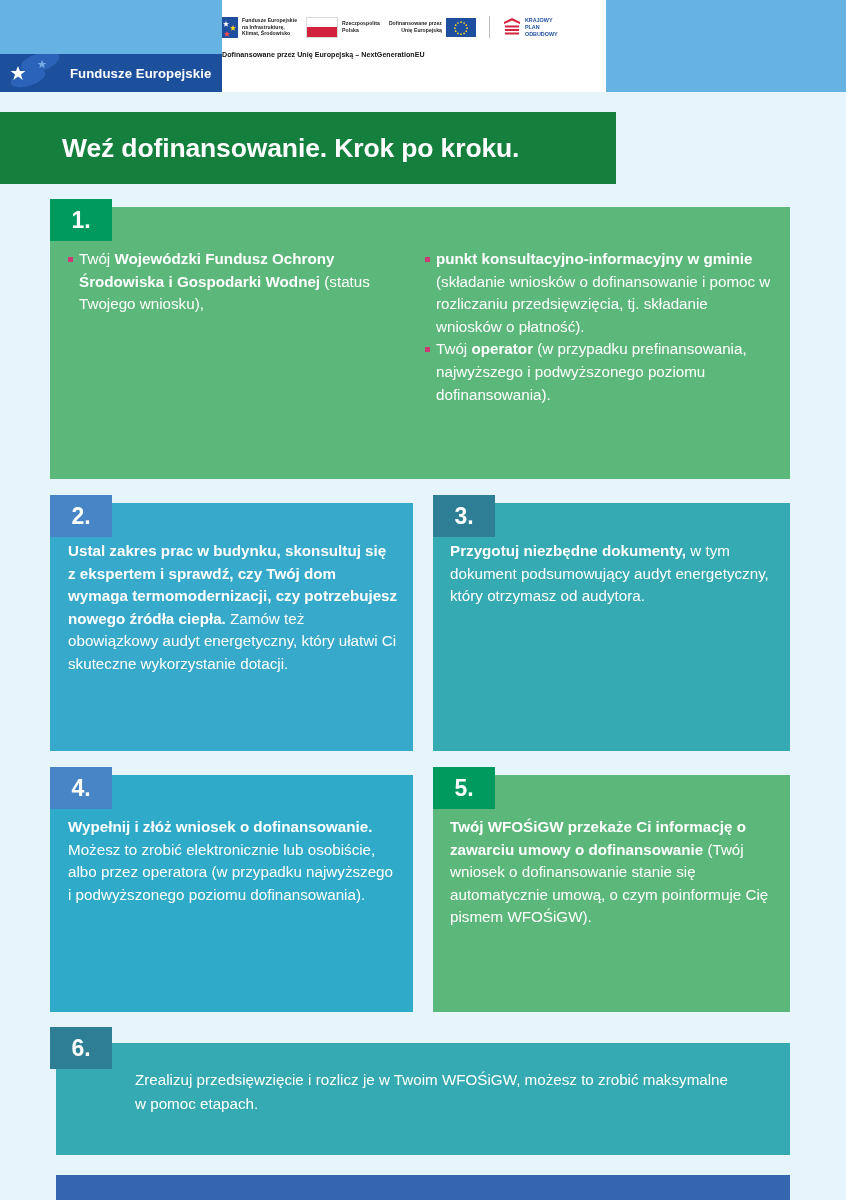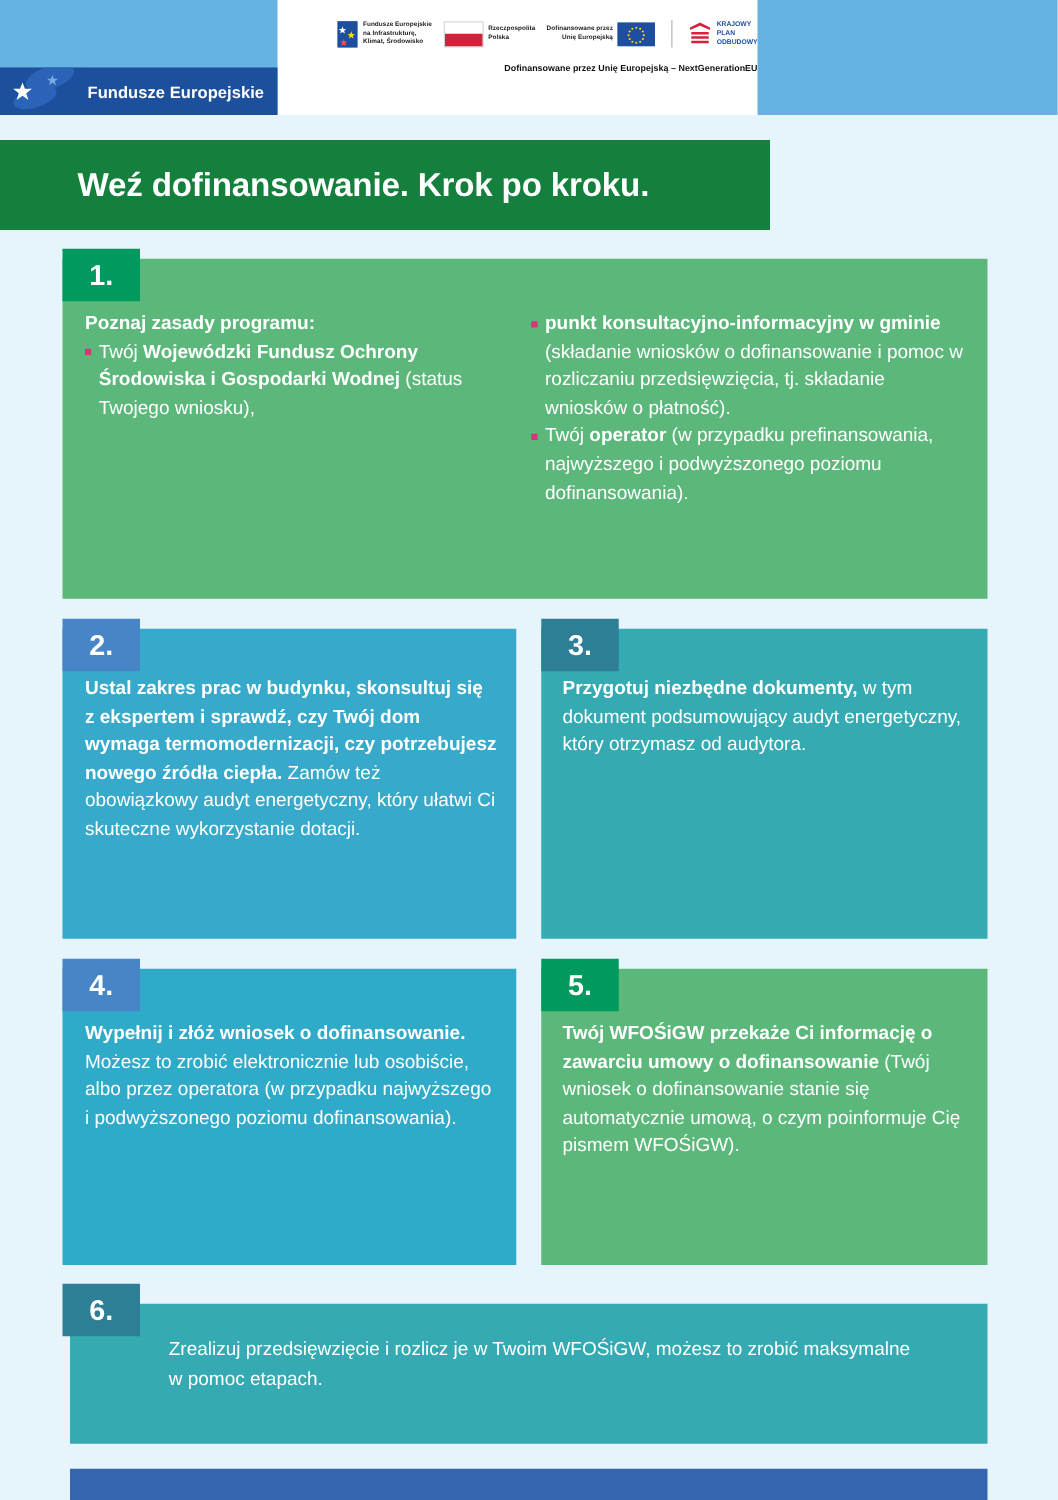--- a/index.html
+++ b/index.html
@@ -6,21 +6,21 @@
   body{
     width:846px;height:1200px;
     background:#e6f4fc;
     font-family:"Liberation Sans","DejaVu Sans",sans-serif;
     overflow:hidden;position:relative;
   }
 
   
   .topband{position:absolute;left:0;top:0;width:846px;height:92px;background:#65b2e3;}
   .logo-panel{position:absolute;left:222px;top:0;width:384px;height:92px;background:#ffffff;
-              display:flex;flex-direction:column;align-items:flex-end;justify-content:flex-start;}
+              display:flex;flex-direction:column;align-items:flex-start;justify-content:flex-start;}
   .logo-row{display:flex;align-items:center;gap:9px;margin-top:16px;}
   .logo-unit{display:flex;align-items:center;gap:4px;}
   .logo-cap{font-size:5.1px;line-height:6.6px;color:#1a1a1a;font-weight:700;letter-spacing:.01em;}
   .fe-mark{width:16px;height:21px;position:relative;background:#1d4f9e;}
   .pl-flag{width:30px;height:19px;border:.5px solid #d9d9d9;background:#fff;position:relative;}
   .pl-flag:after{content:"";position:absolute;left:0;bottom:0;width:100%;height:50%;background:#d4213d;}
   .eu-flag{width:30px;height:19px;background:#1d4f9e;position:relative;}
   .divider-v{width:1px;height:22px;background:#b9b9b9;margin:0 4px;}
   .kpo-mark{width:18px;height:20px;position:relative;}
   .kpo-txt{font-size:5.4px;line-height:7px;color:#1d4f9e;font-weight:700;}
@@ -145,21 +145,20 @@
 <div class="titlebar">
   <span>Weź dofinansowanie. Krok po kroku.</span>
 </div>
 
 <div class="panel" style="left:50px;top:207px;width:740px;height:272px;background:#5cb87a;"></div>
 <div class="badge" style="left:50px;top:199px;background:#009a5e;">
   <span>1.</span>
 </div>
 
 <div style="position:absolute;left:68px;top:248px;width:352px;z-index:2;">
-  <div class="ptxt lead">Poznaj zasady programu:</div>
   <ul class="blist">
     <li class="ptxt"><span class="lite">Twój </span><b>Wojewódzki Fundusz Ochrony Środowiska i Gospodarki Wodnej</b><span class="lite"> (status Twojego wniosku),</span></li>
   </ul>
 </div>
 
 <div style="position:absolute;left:425px;top:248px;width:350px;z-index:2;">
   <ul class="blist">
     <li class="ptxt"><b>punkt konsultacyjno-informacyjny w gminie</b><span class="lite"> (składanie wniosków o dofinansowanie i pomoc w rozliczaniu przedsięwzięcia, tj. składanie wniosków o płatność).</span></li>
     <li class="ptxt"><span class="lite">Twój </span><b>operator</b><span class="lite"> (w przypadku prefinansowania, najwyższego i podwyższonego poziomu dofinansowania).</span></li>
   </ul>

